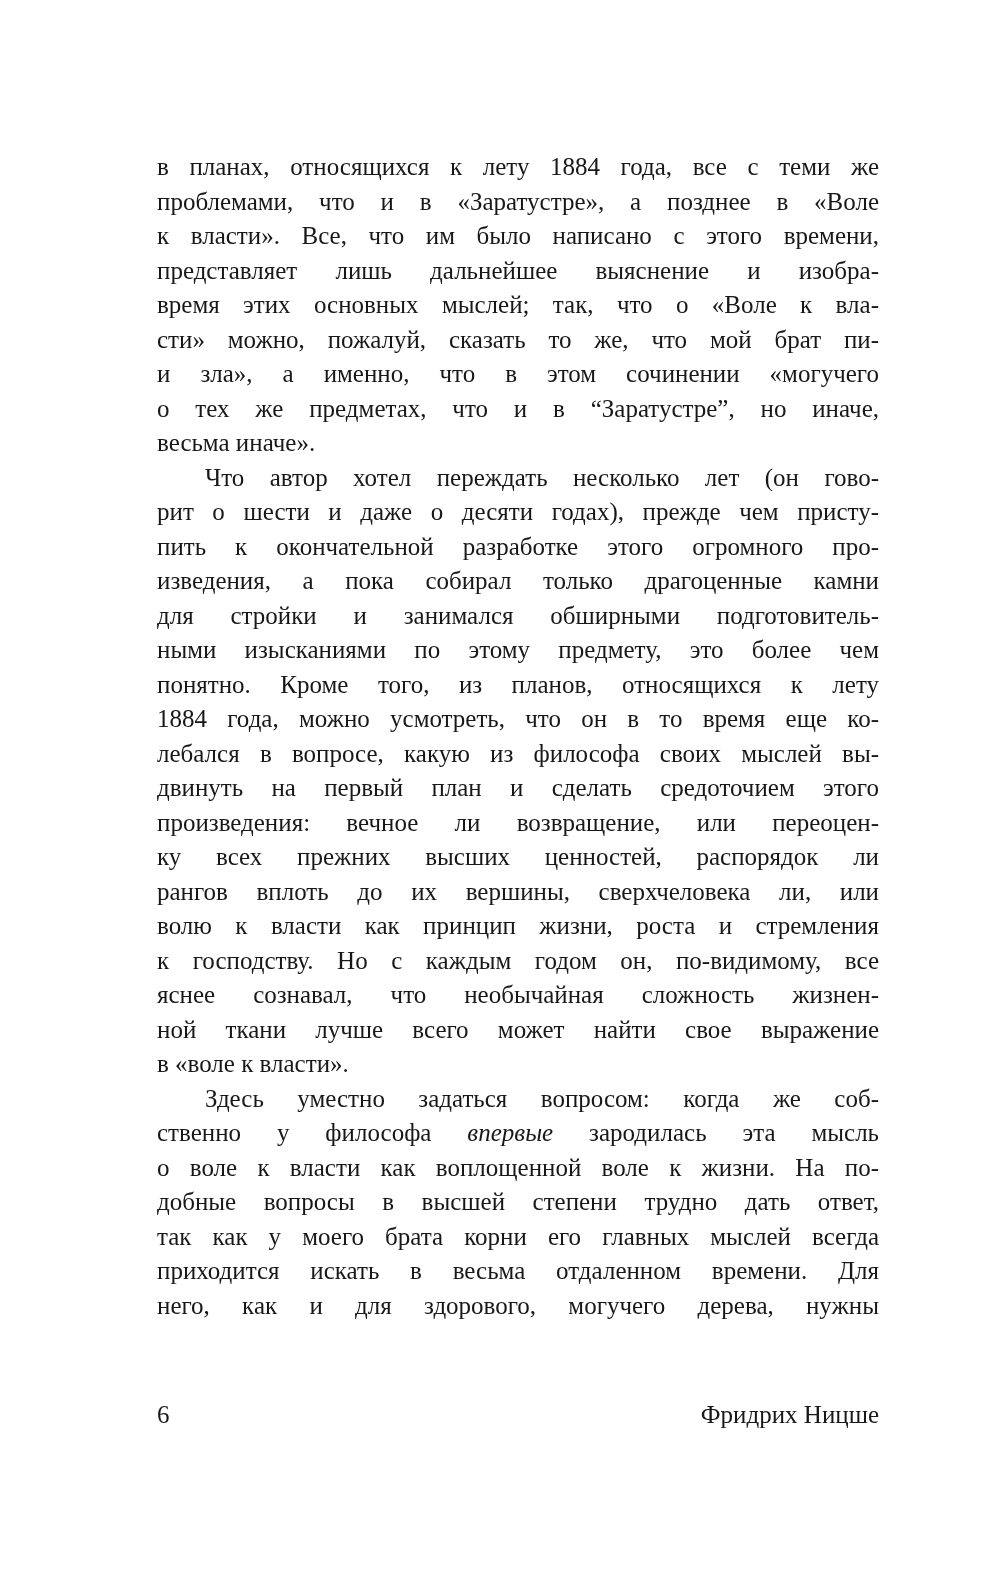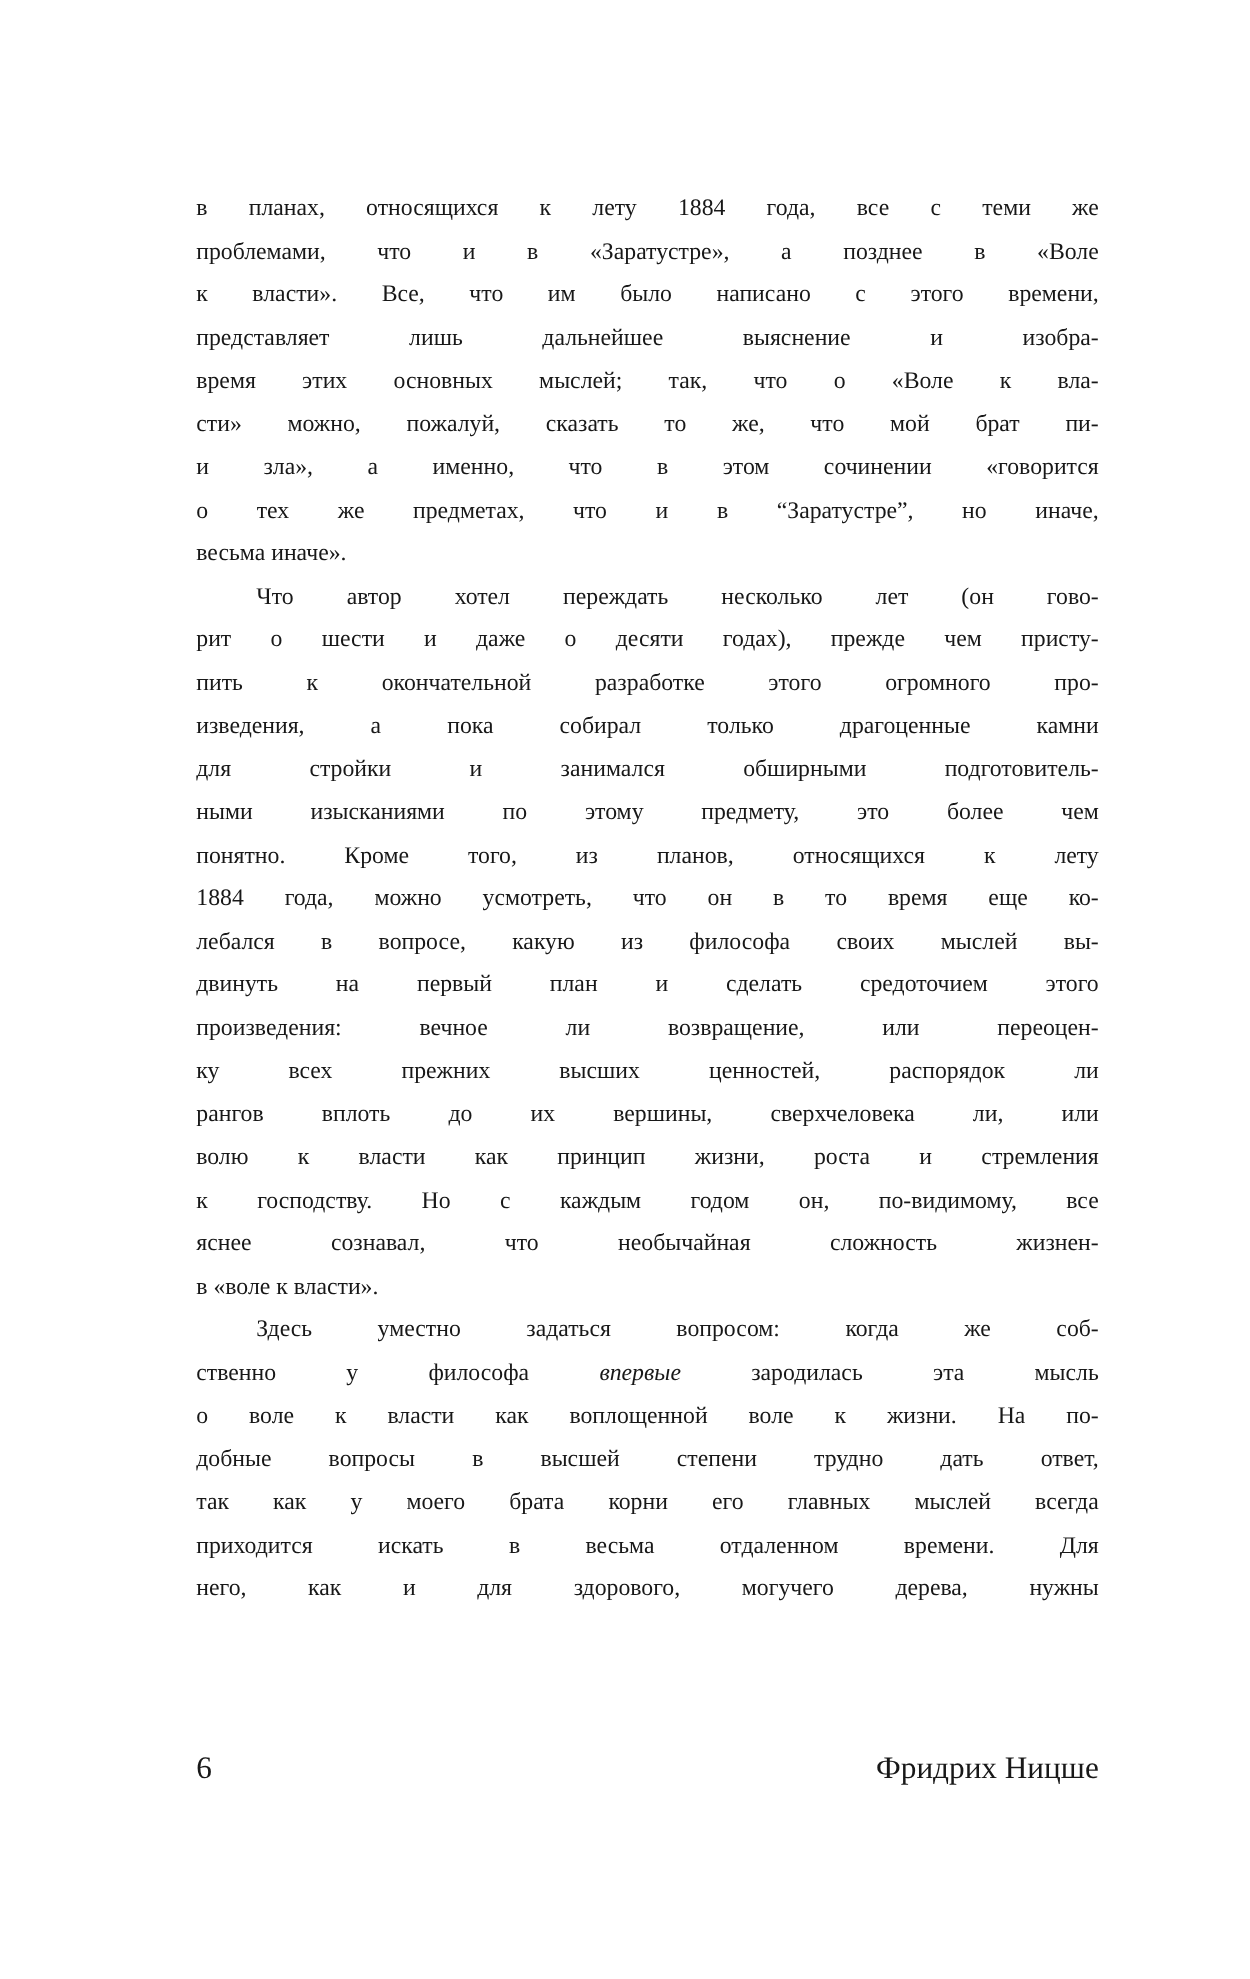--- a/index.html
+++ b/index.html
@@ -15,21 +15,21 @@
     width: 1000px;
     height: 1583px;
     background: #ffffff;
     overflow: hidden;
   }
   .text-block {
     position: absolute;
     left: 157px;
     top: 150px;
     width: 722px;
-    font-size: 19px;
+    font-size: 25px;
     line-height: 34.5px;
   }
   .paragraph { margin: 0; padding: 0; }
   .line {
     text-align: justify;
     text-align-last: justify;
     -moz-text-align-last: justify;
     white-space: normal;
   }
   .line.last {
@@ -60,21 +60,21 @@
 
   <div class="text-block">
 
     <div class="paragraph">
       <div class="line">в планах, относящихся к лету 1884 года, все с теми же</div>
       <div class="line">проблемами, что и в «Заратустре», а позднее в «Воле</div>
       <div class="line">к власти». Все, что им было написано с этого времени,</div>
       <div class="line">представляет лишь дальнейшее выяснение и изобра-</div>
       <div class="line">время этих основных мыслей; так, что о «Воле к вла-</div>
       <div class="line">сти» можно, пожалуй, сказать то же, что мой брат пи-</div>
-      <div class="line">и зла», а именно, что в этом сочинении «говорится</div>
+      <div class="line">и зла», а именно, что в этом сочинении «могучего</div>
       <div class="line">о тех же предметах, что и в “Заратустре”, но иначе,</div>
       <div class="line last">весьма иначе».</div>
     </div>
 
     <div class="paragraph">
       <div class="line indent">Что автор хотел переждать несколько лет (он гово-</div>
       <div class="line">рит о шести и даже о десяти годах), прежде чем присту-</div>
       <div class="line">пить к окончательной разработке этого огромного про-</div>
       <div class="line">изведения, а пока собирал только драгоценные камни</div>
       <div class="line">для стройки и занимался обширными подготовитель-</div>
@@ -82,20 +82,21 @@
       <div class="line">понятно. Кроме того, из планов, относящихся к лету</div>
       <div class="line">1884 года, можно усмотреть, что он в то время еще ко-</div>
       <div class="line">лебался в вопросе, какую из философа своих мыслей вы-</div>
       <div class="line">двинуть на первый план и сделать средоточием этого</div>
       <div class="line">произведения: вечное ли возвращение, или переоцен-</div>
       <div class="line">ку всех прежних высших ценностей, распорядок ли</div>
       <div class="line">рангов вплоть до их вершины, сверхчеловека ли, или</div>
       <div class="line">волю к власти как принцип жизни, роста и стремления</div>
       <div class="line">к господству. Но с каждым годом он, по-видимому, все</div>
       <div class="line">яснее сознавал, что необычайная сложность жизнен-</div>
+      <div class="line">ной ткани лучше всего может найти свое выражение</div>
       <div class="line last">в «воле к власти».</div>
     </div>
 
     <div class="paragraph">
       <div class="line indent">Здесь уместно задаться вопросом: когда же соб-</div>
       <div class="line"><span>ственно у философа</span> <span class="italic">впервые</span> <span>зародилась эта мысль</span></div>
       <div class="line">о воле к власти как воплощенной воле к жизни. На по-</div>
       <div class="line">добные вопросы в высшей степени трудно дать ответ,</div>
       <div class="line">так как у моего брата корни его главных мыслей всегда</div>
       <div class="line">приходится искать в весьма отдаленном времени. Для</div>

